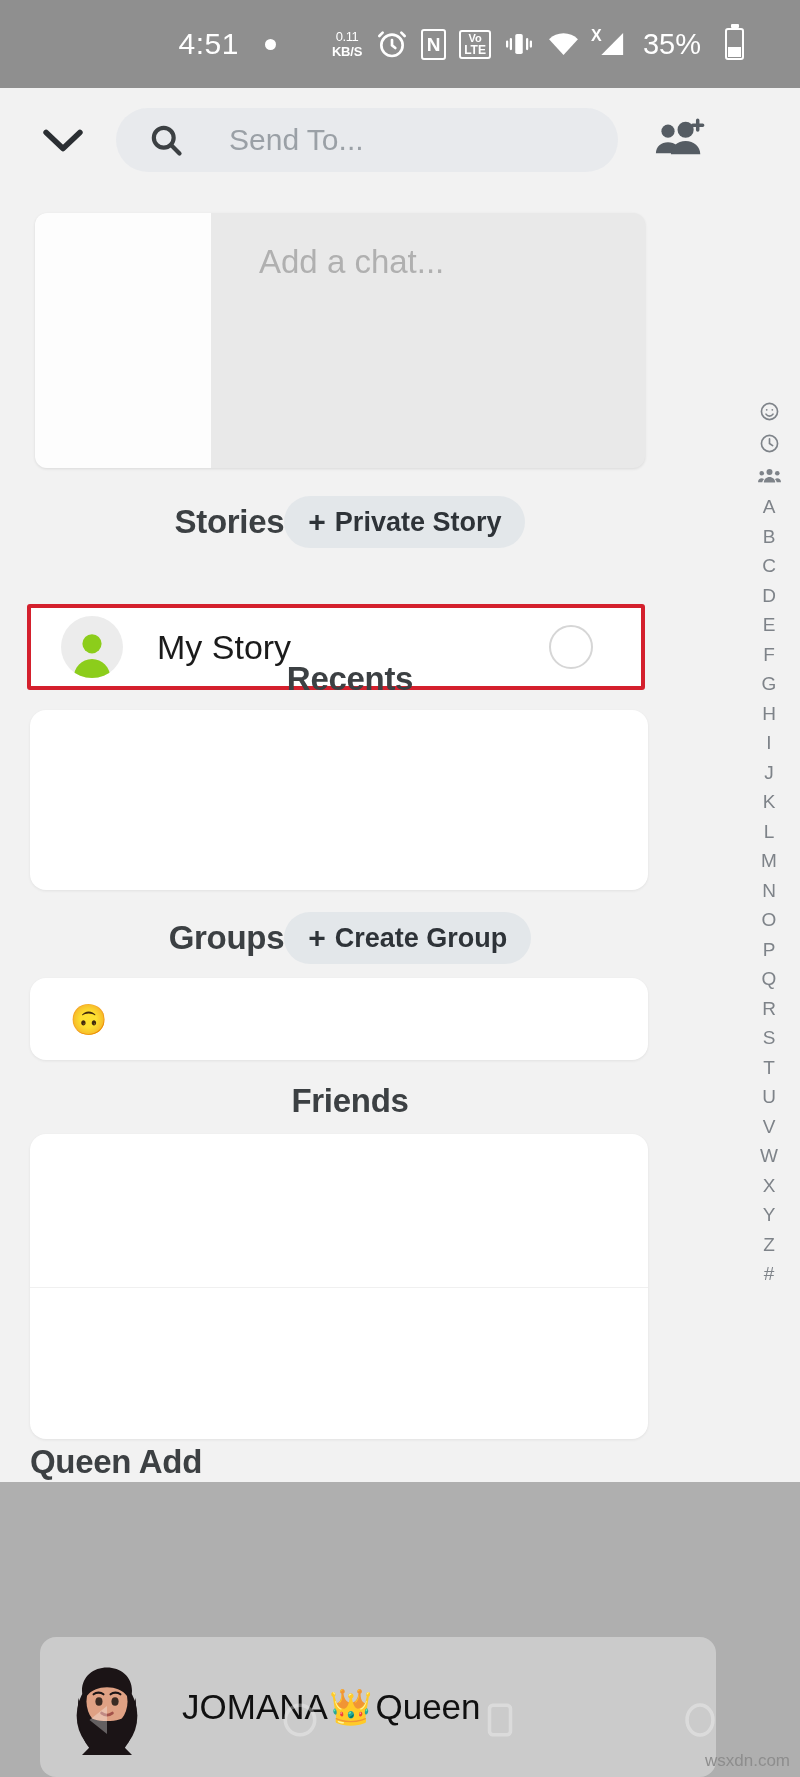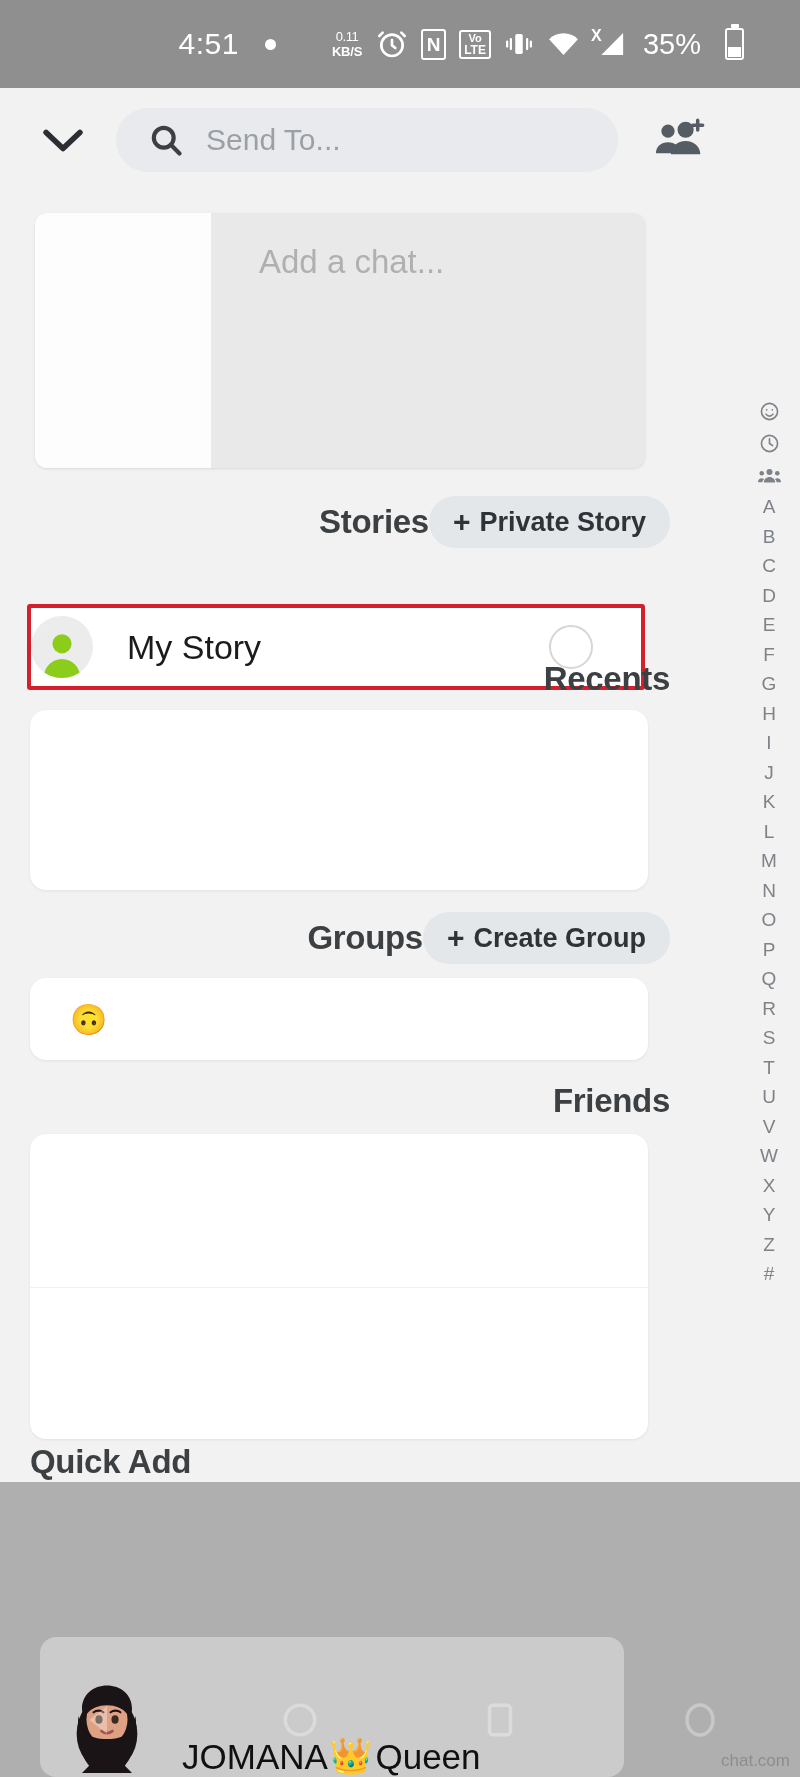--- a/index.html
+++ b/index.html
@@ -73,21 +73,21 @@
     display:flex; align-items:center; justify-content:center;
   }
   .search-pill {
     flex:1; height:64px; margin-left:18px; margin-right:0;
     background:#e8eaed; border-radius:34px;
     display:flex; align-items:center; padding-left:32px;
     max-width:502px;
   }
   .search-pill .sicon { margin-right:22px; display:flex; }
   .search-placeholder {
-    font-size:30px; color:#9aa0a6; font-weight:400;
+    font-size:30px; color:#9aa0a6; font-weight:400;margin-left:23px;
   }
   .addfriends-btn {
     width:70px; height:70px; margin-left:26px;
     display:flex; align-items:center; justify-content:center;
     position:relative;
   }
   
   .addchat-card {
     position:absolute; top:213px; left:35px;
     width:610px; height:255px;
@@ -100,21 +100,21 @@
     background:#fdfdfd;
   }
   .addchat-text {
     position:absolute; top:30px; left:224px;
     font-size:33px; color:#b0b0b0;
   }
   
   .section-head {
     position:absolute; left:30px;
     display:flex; align-items:center; width:640px;
-    justify-content:flex-end;
+    justify-content:center;
   }
   .section-title {
     font-size:33px; font-weight:700; color:#3c4043; letter-spacing:-.3px;
   }
   .pill-btn {
     background:#e3e7ea; border-radius:26px;
     height:52px; padding:0 24px;
     display:flex; align-items:center; justify-content:center;
     font-size:27px; font-weight:700; color:#2e3338;
     white-space:nowrap;
@@ -123,21 +123,21 @@
   
   .mystory-wrap {
     position:absolute; left:27px; top:604px;
     width:618px; height:86px;
     border:4px solid #d4202d;
     border-radius:3px;
     background:#ffffff;
   }
   .mystory-row {
     position:absolute; inset:0;
-    display:flex; align-items:center; 
+    display:flex; align-items:center; padding-left:30px;
   }
   .avatar-circle {
     width:62px; height:62px; border-radius:50%; background:#ececec;
     display:flex; align-items:flex-end; justify-content:center;
     overflow:hidden; flex:none;
   }
   .mystory-label {
     margin-left:34px; font-size:34px; color:#1b1b1b;
   }
   .select-circle {
@@ -180,24 +180,24 @@
   .bottom-overlay {
     position:absolute; left:0; bottom:0; width:800px; height:295px;
     background:rgba(120,120,120,.55);
   }
   .quickadd-head {
     position:absolute; left:30px; top:1443px;
     font-size:33px; font-weight:700; color:#3c4043; letter-spacing:-.3px;
   }
   .qa-card {
     position:absolute; left:40px; bottom:0px;
-    width:584px; height:140px;
+    width:676px; height:140px;
     background:rgba(255,255,255,.35);
     border-radius:16px;
-    display:flex; align-items:flex-end; padding-left:24px;
+    display:flex; align-items:center; padding-left:24px;
   }
   .qa-name {
     margin-left:32px; font-size:35px; color:#101010;
     display:flex; align-items:center; white-space:nowrap;
   }
   .qa-name .crown { margin:0 2px; }
   .navbar {
     position:absolute; left:0; bottom:0; width:800px; height:110px;
     display:flex; align-items:center; justify-content:space-around;
   }
@@ -334,21 +334,21 @@
     <span class="emoji">🙃</span>
   </div>
 
   <div class="section-head" style="top:1082px;">
     <span class="section-title">Friends</span>
   </div>
   <div class="panel" style="top:1134px; height:305px;">
     <div class="panel-divider" style="top:153px;"></div>
   </div>
 
-  <div class="quickadd-head">Quick Add</div>
+  <div class="quickadd-head">Queen Add</div>
 
   <div class="alpha-index">
     <span class="alpha-icon">
       <svg width="21" height="21" viewBox="0 0 24 24" fill="none" stroke="#7e8389" stroke-width="1.9">
         <circle cx="12" cy="12" r="9.2"></circle>
         <circle cx="8.8" cy="10" r="1" fill="#7e8389" stroke="none"></circle>
         <circle cx="15.2" cy="10" r="1" fill="#7e8389" stroke="none"></circle>
         <path d="M8 15c1.1 1.5 2.5 2.2 4 2.2s2.9-.7 4-2.2" stroke-linecap="round"></path>
       </svg>
     </span>
@@ -435,14 +435,14 @@
           </svg>
       </span>
       <span class="nav-extra">
         <svg width="42" height="42" viewBox="0 0 24 24" fill="none" stroke="#ffffff" stroke-width="2">
             <ellipse cx="12" cy="12" rx="7.4" ry="8.6"></ellipse>
           </svg>
       </span>
     </div>
   </div>
 
-  <div class="watermark">chat.com</div>
+  <div class="watermark">wsxdn.com</div>
 </div>
 
 </body></html>

